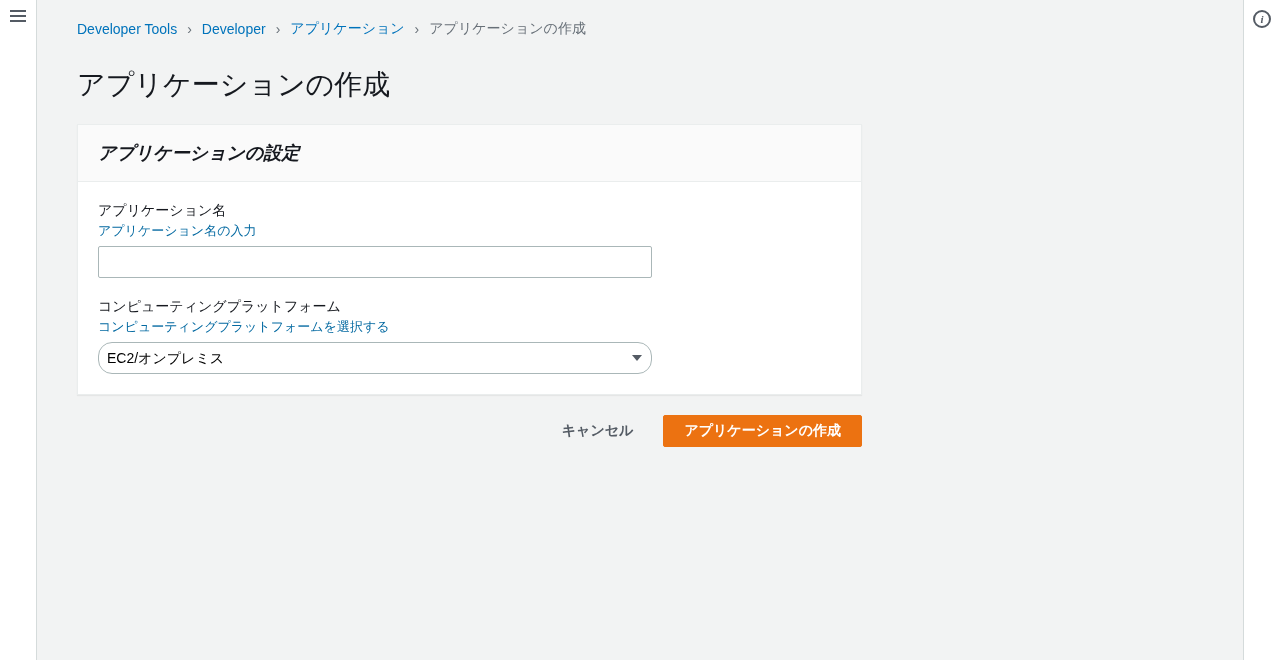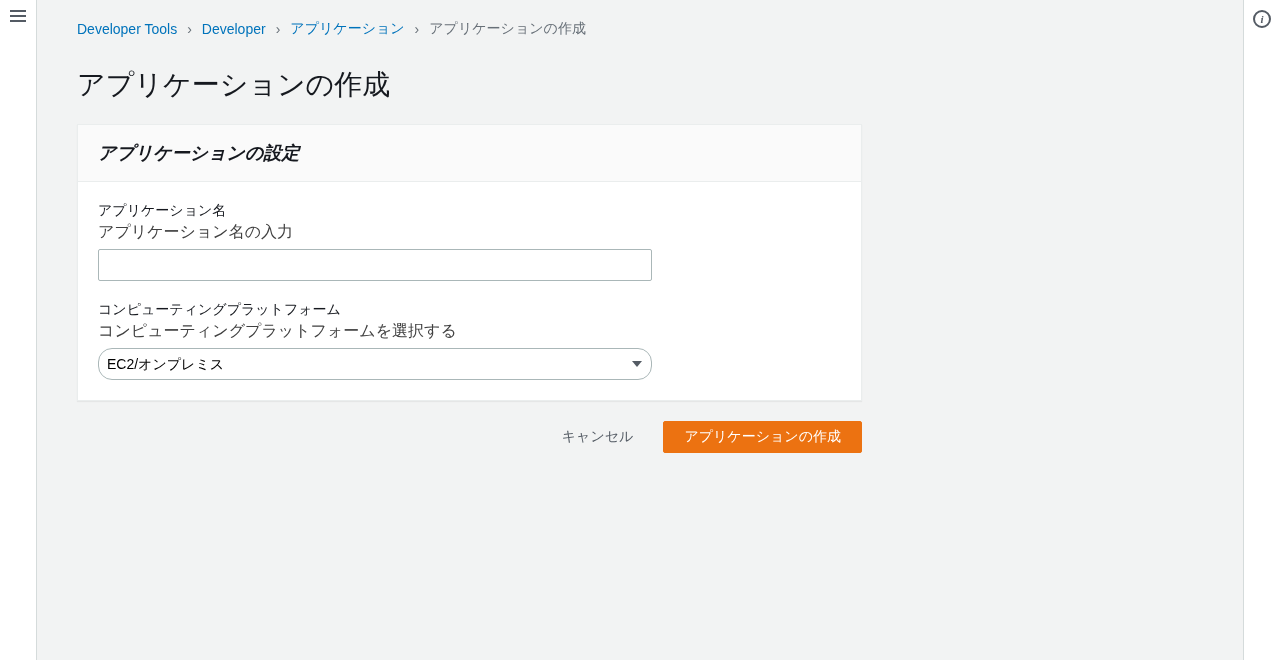--- a/index.html
+++ b/index.html
@@ -139,22 +139,22 @@
 }
 
 .form-label {
   display: block;
   font-size: 14px;
   color: #16191f;
   margin-bottom: 2px;
 }
 
 .form-description {
-  font-size: 16px;
-  color: #404040;
+  font-size: 13px;
+  color: #0369a1;
   margin-bottom: 6px;
 }
 
 .form-hint {
   font-size: 12px;
   color: #687078;
   margin-top: 6px;
 }
 
 .text-input {
@@ -200,21 +200,21 @@
 .button-row {
   width: 785px;
   display: flex;
   justify-content: flex-end;
   gap: 10px;
 }
 
 .btn {
   padding: 6px 20px;
   font-size: 14px;
-  font-weight: 400;
+  font-weight: 700;
   border-radius: 2px;
   cursor: pointer;
   border: 1px solid transparent;
 }
 
 .btn-link {
   background: transparent;
   border: none;
   color: #545b64;
 }

